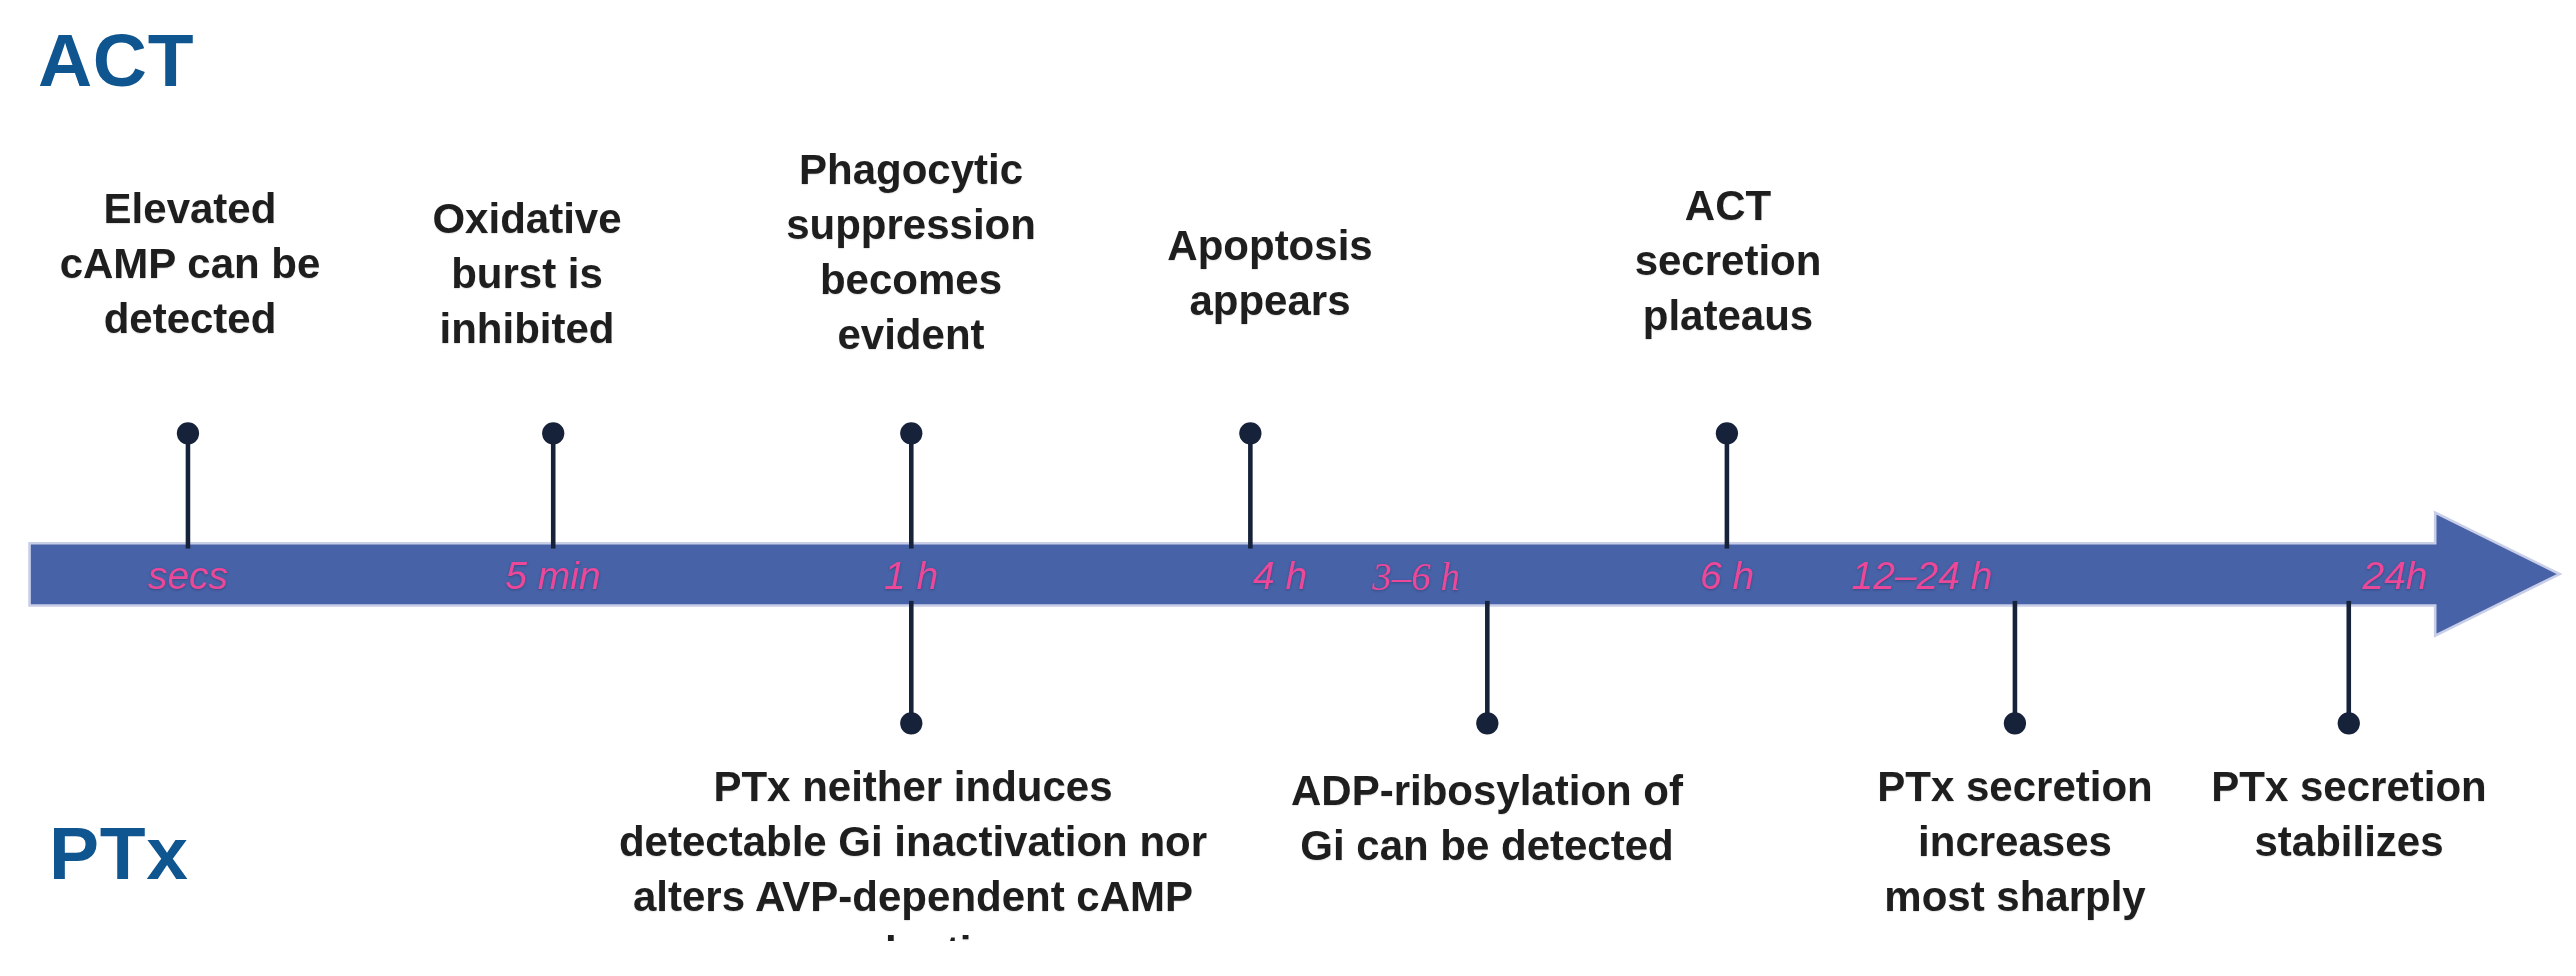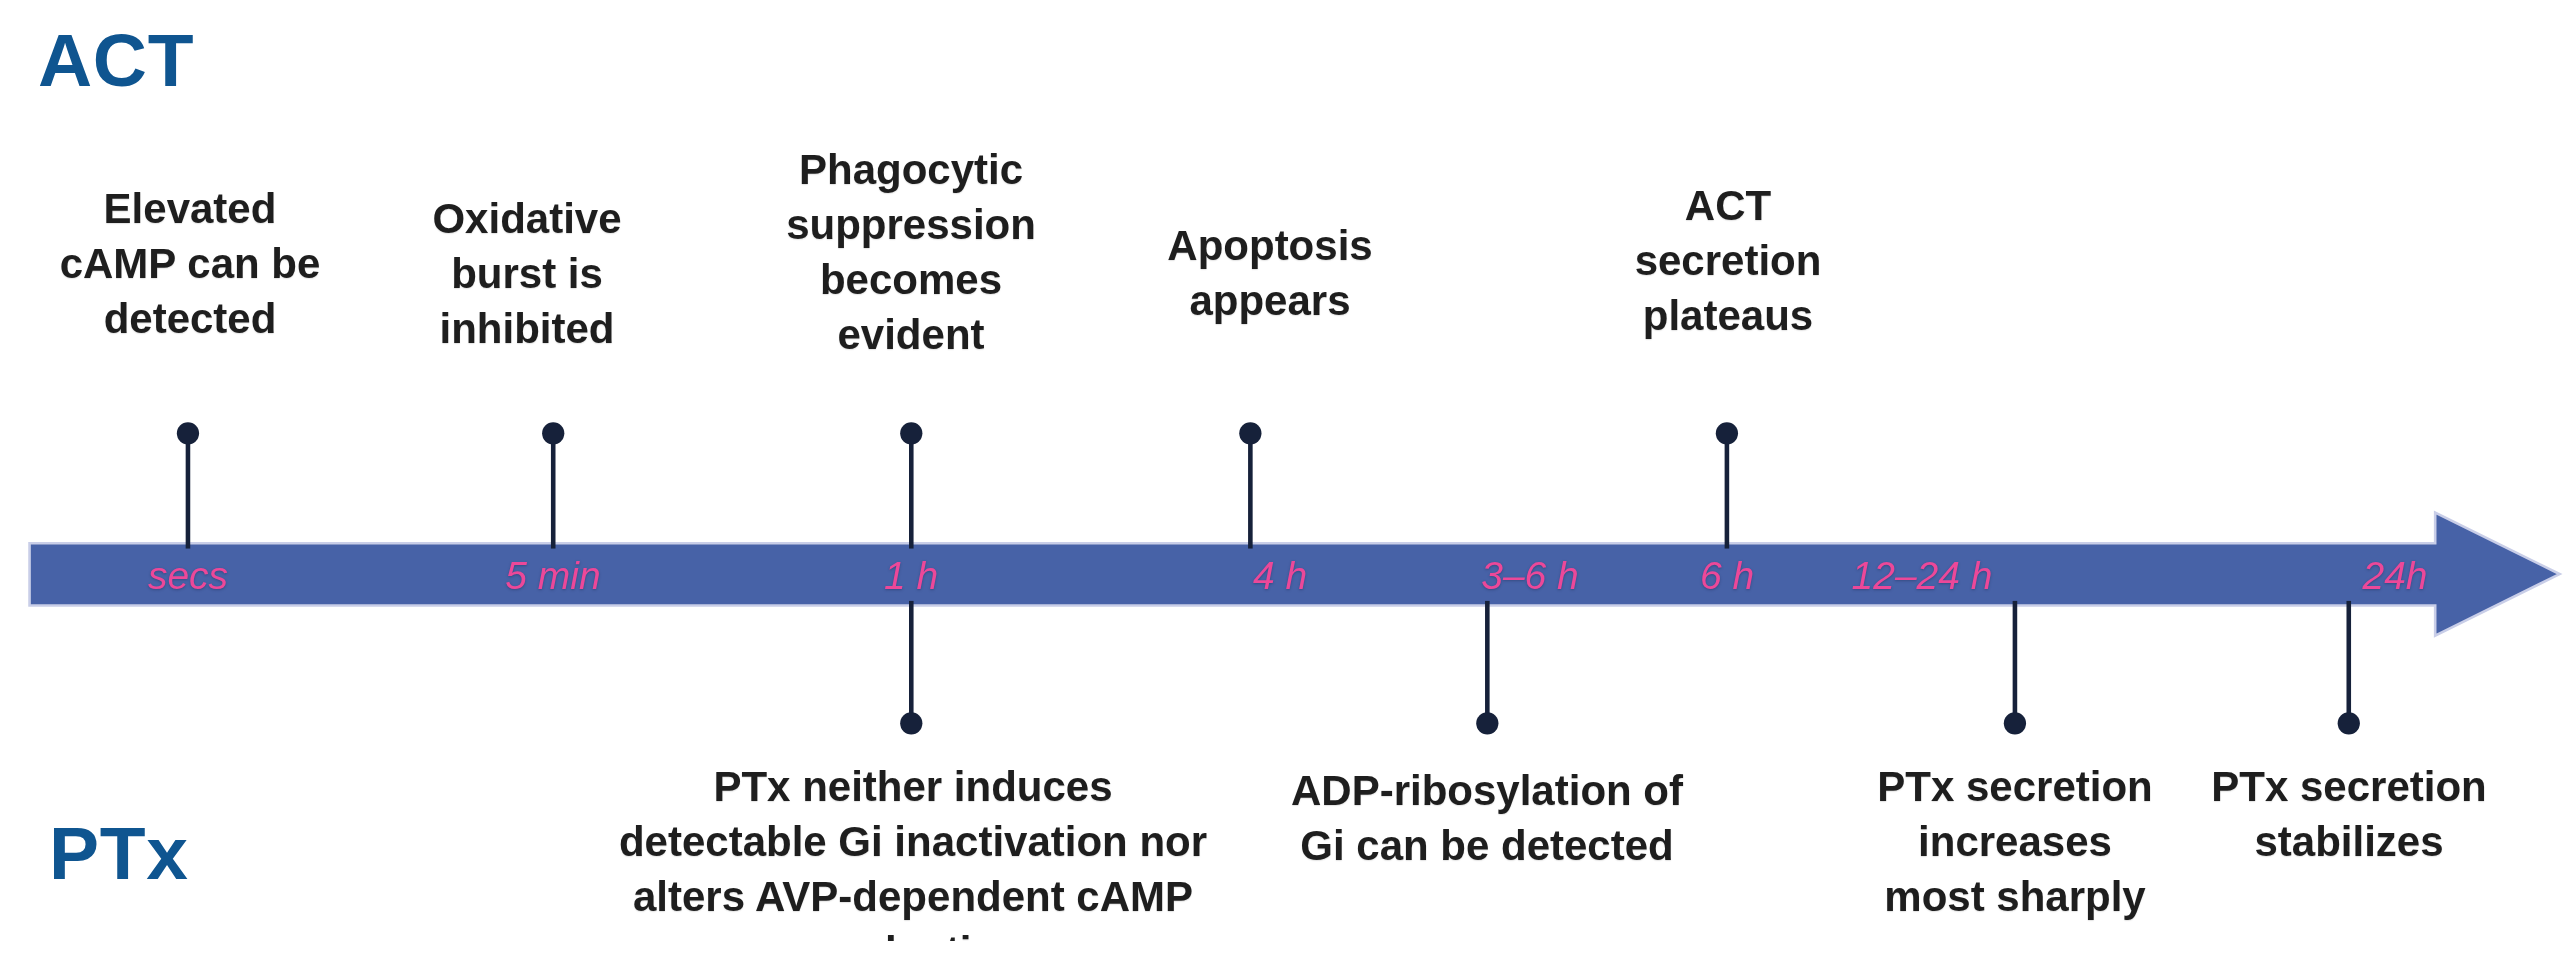--- a/index.html
+++ b/index.html
@@ -42,21 +42,21 @@
     font-style: italic;
     font-size: 39px;
     color: #ec4899;
     white-space: nowrap;
     text-shadow: 0 1.3px 2.6px rgba(20,30,60,0.35);
   }
   .tl-1 { left: 188px; }
   .tl-2 { left: 553px; text-align: center; }
   .tl-3 { left: 911px; }
   .tl-4 { left: 1280px; }
-  .tl-5 { left: 1530px; }
+  .tl-5 { left: 1416px; font-family: Liberation Serif, serif; }
   .tl-6 { left: 1727px; }
   .tl-7 { left: 1922px; }
   .tl-8 { left: 2349px; margin-left: 46px; }
 
   
   .event {
     position: absolute;
     transform: translateX(-50%);
     text-align: center;
     font-weight: bold;

